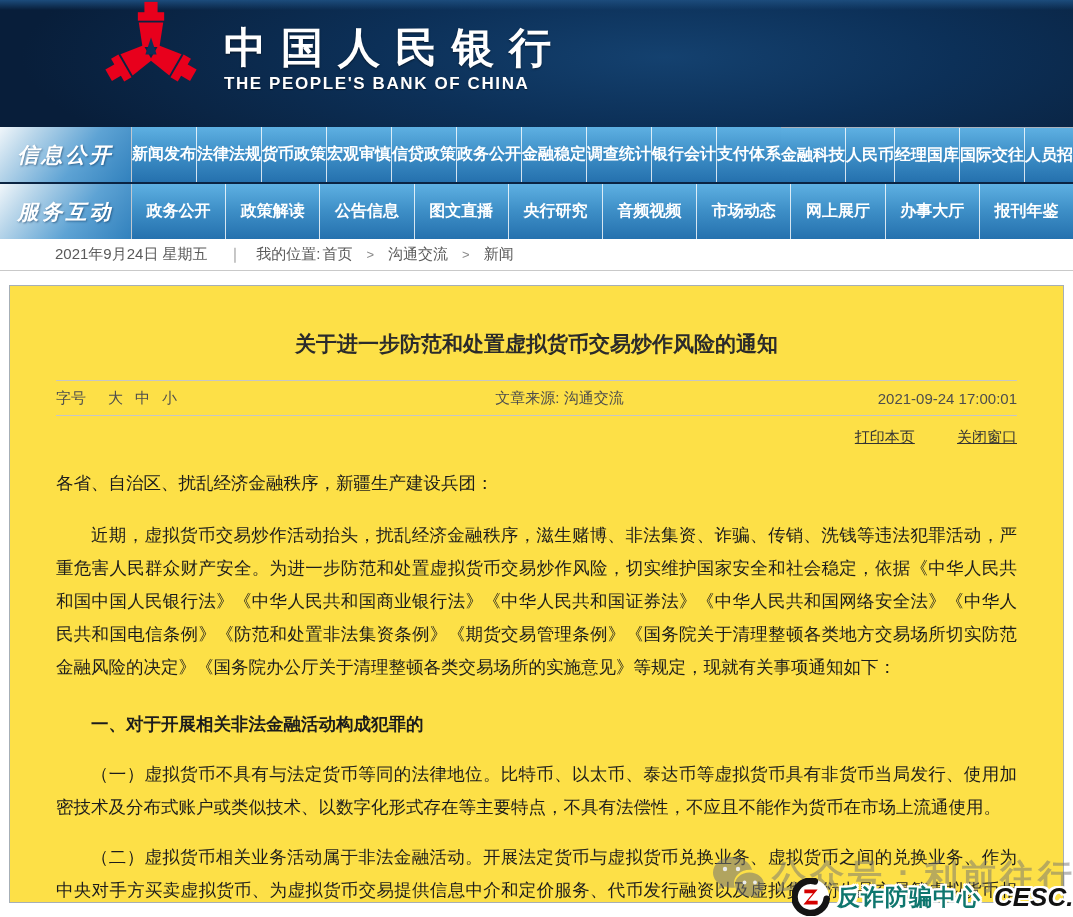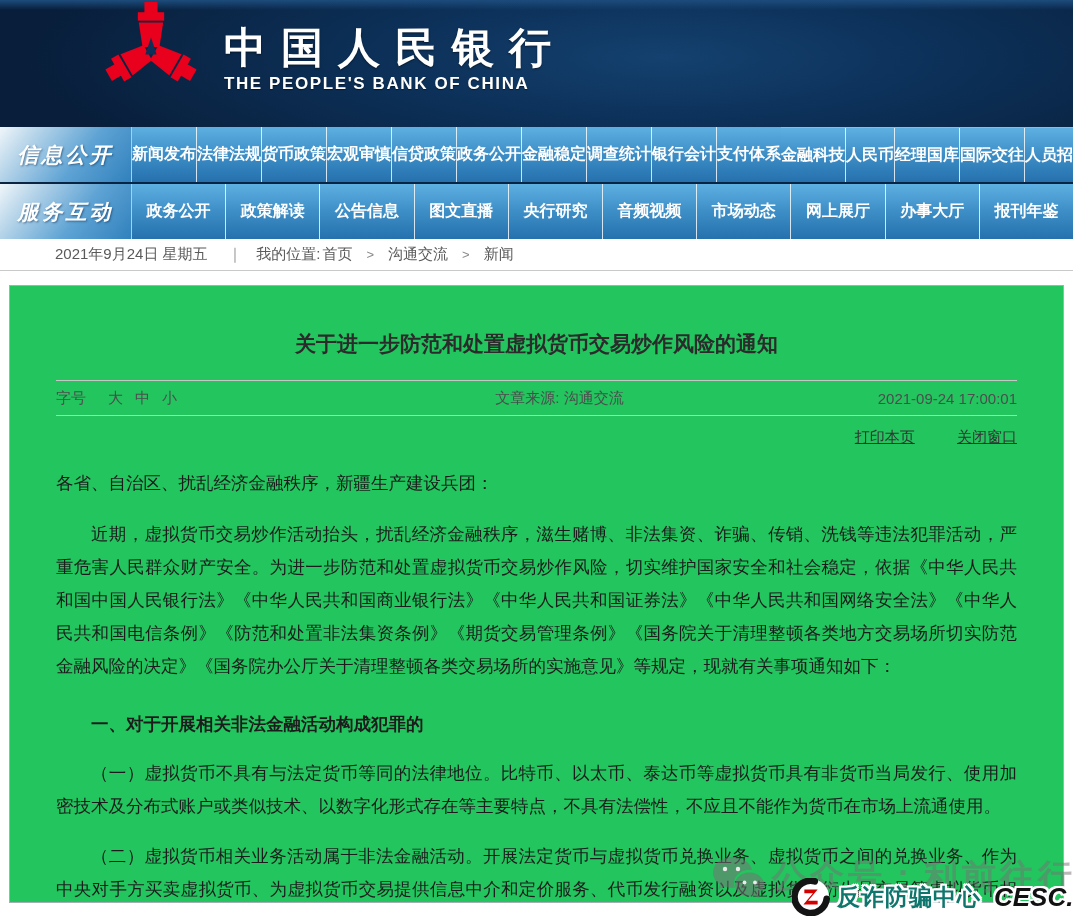--- a/index.html
+++ b/index.html
@@ -53,21 +53,21 @@
     color:#5a5a5a;font-size:15px;
   }
   .breadcrumb .bc-date{margin-right:20px;}
   .breadcrumb .bc-divider{margin:0 14px 0 0;color:#8a8a8a;}
   .breadcrumb .bc-label{margin-right:2px;}
   .breadcrumb a.crumb{color:#5a5a5a;text-decoration:none;}
   .breadcrumb .crumb-sep{margin:0 14px;color:#8a8a8a;font-size:13px;}
   
   .content{
     margin:14px 9px 0;box-sizing:border-box;
-    height:618px;border:1px solid #a6afb6;background:#22c55e;
+    height:618px;border:1px solid #a6afb6;background:#fde047;
     padding:0 46px;position:relative;overflow:hidden;
   }
   .article-title{
     margin:44px 0 0;text-align:center;
     font-family:"Liberation Serif","DejaVu Serif",serif;
     font-size:21px;font-weight:bold;color:#2b2b2b;line-height:28px;
   }
   .meta-row{
     margin-top:22px;height:34px;
     border-top:1px solid #c6c6c6;border-bottom:1px solid #c6c6c6;
@@ -80,21 +80,21 @@
   .meta-right{flex:1;text-align:right;}
   .action-row{margin-top:12px;text-align:right;font-size:15px;}
   .action-row a{color:#333;text-decoration:underline;margin-left:38px;}
   .article-body{
     margin-top:20px;
     font-family:"Liberation Serif","DejaVu Serif",serif;
     font-size:17.5px;line-height:33px;color:#1c1c1c;text-align:justify;
   }
   .article-body p{margin:0 0 17px;}
   .article-body p.plain{text-indent:0;margin-bottom:19px;}
-  .article-body p.indent{text-indent:2em;font-family:Liberation Mono, monospace;}
+  .article-body p.indent{text-indent:2em;}
   .article-body p.heading{text-indent:2em;font-weight:bold;margin:24px 0 17px;}
   
   .wm-gray{
     position:absolute;left:712px;top:854px;z-index:5;
     display:flex;align-items:center;gap:8px;
     color:rgba(115,115,115,.5);font-size:34px;font-weight:bold;letter-spacing:4px;white-space:nowrap;
   }
   .wm-gray svg{flex:0 0 auto;}
   .wm-badge{
     position:absolute;left:792px;top:878px;z-index:6;

